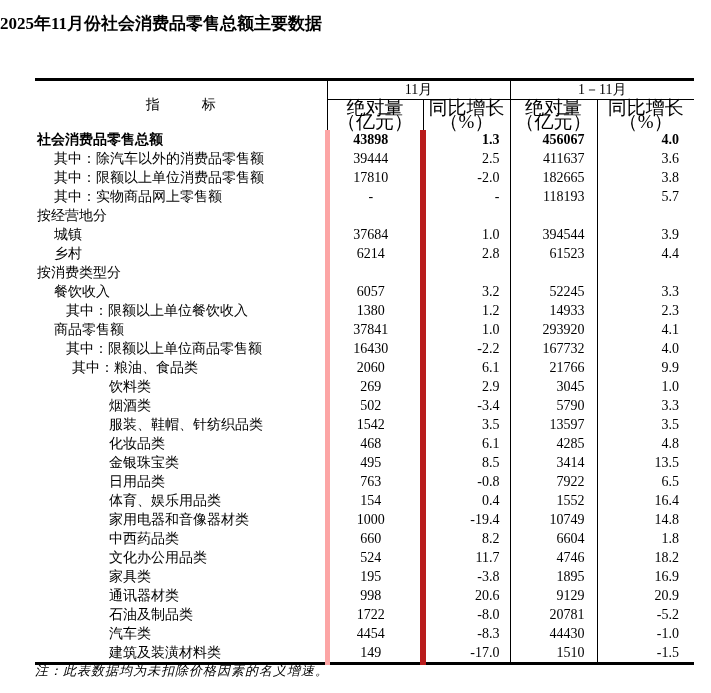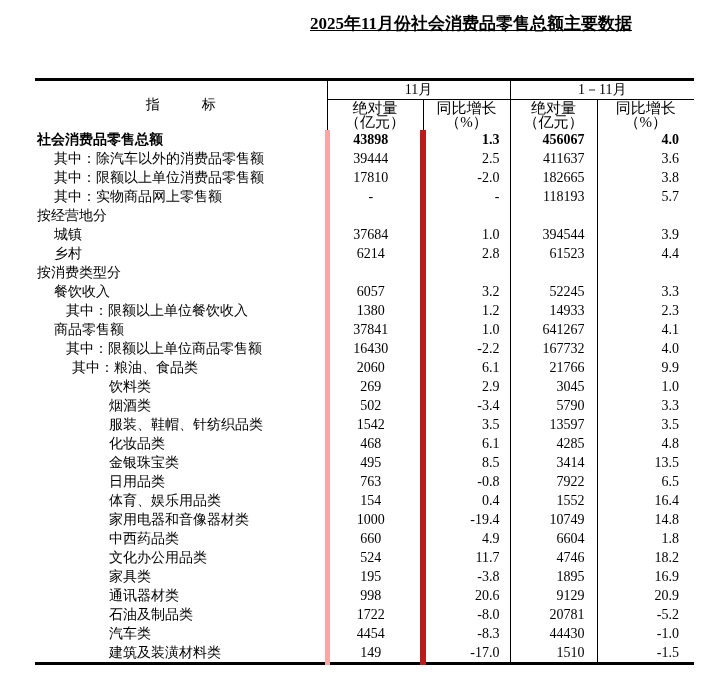--- a/index.html
+++ b/index.html
@@ -2,38 +2,37 @@
 <html><head>
 <meta charset="utf-8">
 <style>
   html,body{margin:0;padding:0;background:#fff;}
   .page{
     position:relative;width:711px;height:693px;background:#fff;color:#000;
     font-family:"Liberation Serif","DejaVu Serif",serif;overflow:hidden;
   }
   .title{
     position:absolute;top:12px;left:0;width:632px;margin:0;
-    text-align:right;font-size:17px;font-weight:bold;
+    text-align:left;font-size:17px;font-weight:bold;
     font-family:"Liberation Serif","DejaVu Serif",serif;
-    text-decoration:underline;
   }
   table.main{
     position:absolute;left:35px;top:78px;width:659px;
     border-collapse:collapse;table-layout:fixed;
     border-top:3px solid #000;border-bottom:3px solid #000;
     font-size:14px;
   }
   thead th{font-weight:normal;padding:0;text-align:center;vertical-align:middle;font-size:14px;}
   tr.hr1{height:19px;}
   tr.hr2{height:30px;}
   th.indicator{border-right:1px solid #000;}
   th.indicator span{letter-spacing:14px;margin-right:-14px;}
   th.group{border-bottom:1px solid #000;margin-left:28px;}
   th.g1{border-right:1px solid #000;}
-  th.sub{line-height:14px;font-size:15px;}
+  th.sub{line-height:14px;font-size:19px;}
   th.s0,th.s1,th.s2{border-right:1px solid #000;}
   tbody td{height:19px;padding:0;line-height:19px;white-space:nowrap;overflow:hidden;vertical-align:middle;}
   td.label{border-right:5px solid #fca5a5;text-align:left;}
   td.val{text-align:right;}
   td.v0{border-right:6px solid #b91c1c;padding-right:8px;text-align:center;}
   td.v1{border-right:1px solid #000;padding-right:10px;}
   td.v2{border-right:1px solid #000;padding-right:12px;}
   td.v3{padding-right:15px;}
   tr.bold td{font-weight:bold;}
   .ind0{padding-left:2px;}
@@ -154,21 +153,21 @@
           <td class="label ind2">其中：限额以上单位餐饮收入</td>
           <td class="val v0">1380</td>
           <td class="val v1">1.2</td>
           <td class="val v2">14933</td>
           <td class="val v3">2.3</td>
         </tr>
         <tr>
           <td class="label ind1">商品零售额</td>
           <td class="val v0">37841</td>
           <td class="val v1">1.0</td>
-          <td class="val v2">641267</td>
+          <td class="val v2">293920</td>
           <td class="val v3">4.1</td>
         </tr>
         <tr>
           <td class="label ind2">其中：限额以上单位商品零售额</td>
           <td class="val v0">16430</td>
           <td class="val v1">-2.2</td>
           <td class="val v2">167732</td>
           <td class="val v3">4.0</td>
         </tr>
         <tr>
@@ -230,21 +229,21 @@
         <tr>
           <td class="label ind4">家用电器和音像器材类</td>
           <td class="val v0">1000</td>
           <td class="val v1">-19.4</td>
           <td class="val v2">10749</td>
           <td class="val v3">14.8</td>
         </tr>
         <tr>
           <td class="label ind4">中西药品类</td>
           <td class="val v0">660</td>
-          <td class="val v1">4.9</td>
+          <td class="val v1">8.2</td>
           <td class="val v2">6604</td>
           <td class="val v3">1.8</td>
         </tr>
         <tr>
           <td class="label ind4">文化办公用品类</td>
           <td class="val v0">524</td>
           <td class="val v1">11.7</td>
           <td class="val v2">4746</td>
           <td class="val v3">18.2</td>
         </tr>
@@ -279,14 +278,15 @@
         <tr>
           <td class="label ind4">建筑及装潢材料类</td>
           <td class="val v0">149</td>
           <td class="val v1">-17.0</td>
           <td class="val v2">1510</td>
           <td class="val v3">-1.5</td>
         </tr>
       </tbody>
   </table>
 
+  <div class="note">注：此表数据均为未扣除价格因素的名义增速。</div>
 
 </div>
 
 </body></html>

